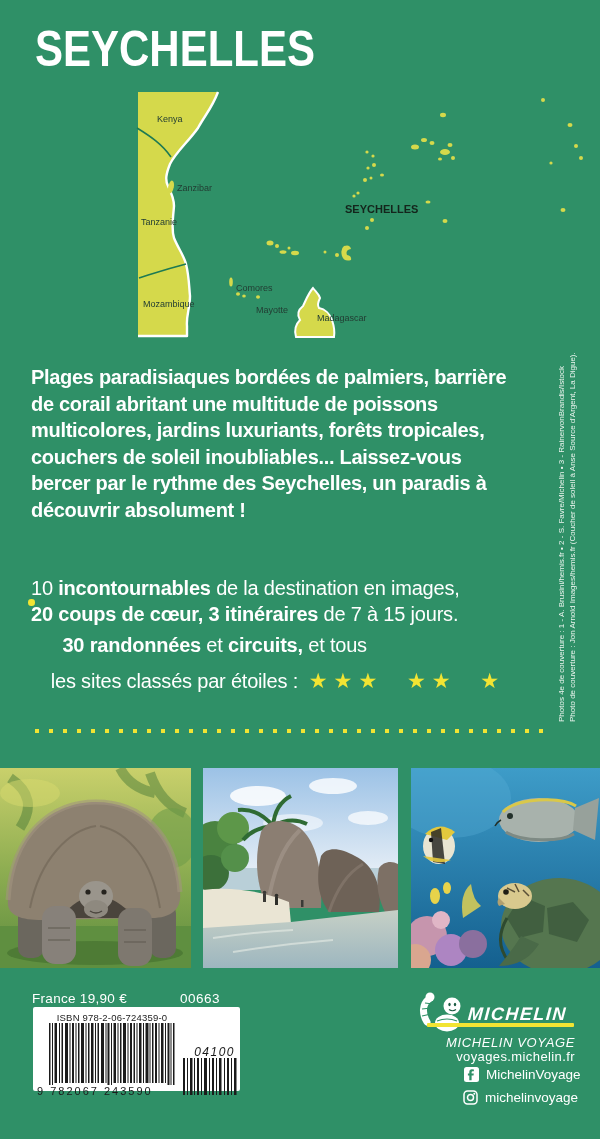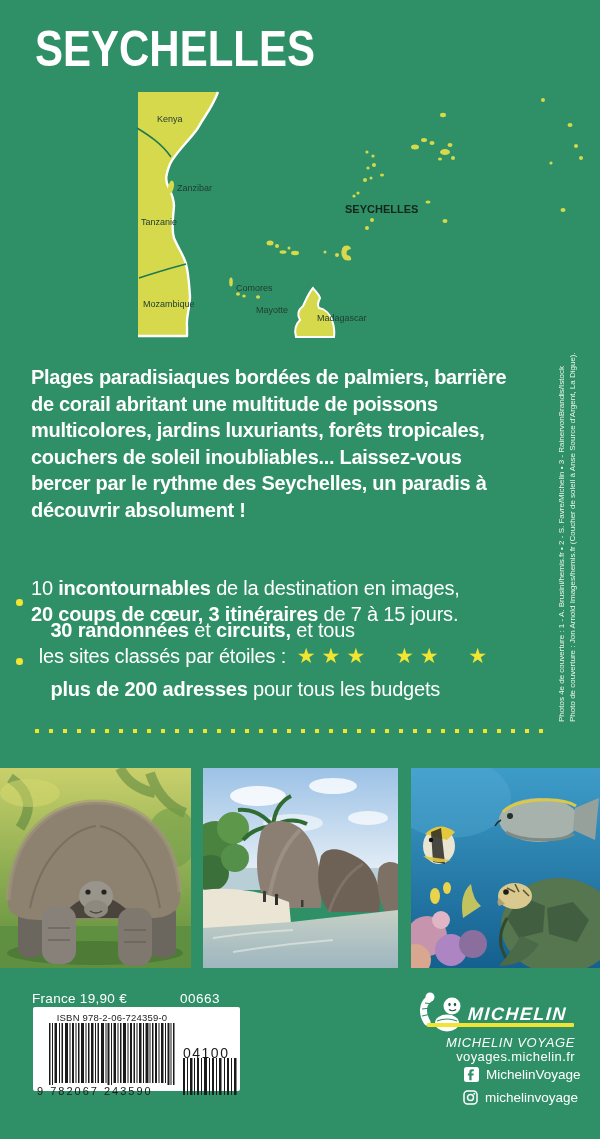--- a/index.html
+++ b/index.html
@@ -31,21 +31,21 @@
     letter-spacing:-0.3px; white-space:pre; color:#ffffff;
   }
   .heading{
     left:31px; top:500px; font-size:21px; font-weight:bold; color:#F2E433;
     letter-spacing:-0.2px; white-space:pre;
   }
   .sel-intro{
     left:31px; top:531px; font-size:20px; line-height:26px; letter-spacing:-0.2px;
     white-space:pre; color:#fff;margin-top:44px;
   }
-  .bullet{left:16px; padding-left:13px; font-size:20px; line-height:26px;
+  .bullet{left:28px; padding-left:13px; font-size:20px; line-height:36px;
     letter-spacing:-0.2px; white-space:pre; color:#fff;}
   .bullet .dot{position:absolute; left:0; top:8px; width:6.5px; height:6.5px;
     border-radius:50%; background:#F2E433;}
   .b{font-weight:bold;}
   .y{color:#F2E433; letter-spacing:6px; font-size:21px;}
   .dotsep{
     left:30px; top:728px; width:515px; height:6px;
     background-image:radial-gradient(circle, #F2E433 0 2.2px, rgba(0,0,0,0) 2.3px);
     background-size:14px 6px; background-repeat:repeat-x;
   }
@@ -53,22 +53,22 @@
   .photo{top:768px; height:200px; overflow:hidden;}
   .photo svg{display:block;}
   
   .price{left:32px; top:991px; font-size:13.5px; color:#fff; letter-spacing:.3px;}
   .code{left:180px; top:991px; font-size:13.5px; color:#fff; letter-spacing:.5px;}
   .bcbox{left:33px; top:1007px; width:207px; height:84px; background:#fff; border-radius:2px;}
   .isbn{position:absolute; left:6px; top:5px; width:146px; text-align:center;
     font-size:9.5px; color:#1B1B1B; letter-spacing:.2px;}
   .ean{position:absolute; left:4px; top:78px; width:152px; text-align:left;
     font-size:11px; color:#1B1B1B; letter-spacing:2px;}
-  .addon-code{position:absolute; left:150px; top:38px; width:52px; text-align:left;
-    font-size:14px; color:#1B1B1B; letter-spacing:1.5px;}
+  .addon-code{position:absolute; left:150px; top:38px; width:52px; text-align:right;
+    font-size:12px; color:#1B1B1B; letter-spacing:1.5px;font-style:italic;}
   .brand-bib{left:419px; top:992px;}
   .wordmark{left:468px; top:1004px; font-size:18px; font-weight:bold; font-style:italic;
     letter-spacing:1.5px; color:#fff; transform:skewX(-4deg);}
   .brand-underline{left:427px; top:1023px; width:147px; height:4px; background:#F2E433; border-radius:1px;}
   .brandline1{right:25px; top:1035px; font-size:13px; letter-spacing:.6px; color:#fff;font-style:italic;}
   .brandline2{right:25px; top:1049px; font-size:13px; letter-spacing:.4px; color:#fff;text-align:right;}
   .social{display:flex; align-items:center; gap:7px; font-size:13.5px; color:#fff;}
   .fb-row{left:464px; top:1067px;}
   .ig-row{left:463px; top:1090px;}
 </style>
@@ -153,23 +153,20 @@
 bercer par le rythme des Seychelles, un paradis à
 découvrir absolument !</div>
 
 
   <div class="abs sel-intro"><span>10 </span><span class="b">incontournables</span><span> de la destination en images,
 </span><span class="b">20 coups de cœur, 3 itinéraires</span><span> de 7 à 15 jours.</span></div>
 
   <div class="abs bullet" style="top:591px">
     <span class="dot"></span><span><span class="b">30 randonnées</span><span> et </span><span class="b">circuits,</span><span> et tous
  les sites classés par étoiles :  </span><span class="y">★★★</span><span class="y">  </span><span class="y">★★</span><span class="y">  </span><span class="y">★</span></span>
-  </div>
-  <div class="abs bullet" style="top:650px">
-    <span class="dot"></span><span><span class="b">plus de 200 adresses</span><span> pour tous les budgets</span></span>
   </div>
 
   <div class="abs dotsep"></div>
 
   <div class="abs photo" style="left:0;width:191px">
     <svg width="191" height="200" viewBox="0 0 191 200">
       <defs>
         <linearGradient id="pg1" x1="0" y1="0" x2="0" y2="1">
           <stop offset="0" stop-color="#c9d06b"></stop>
             <stop offset=".5" stop-color="#8fae52"></stop>

